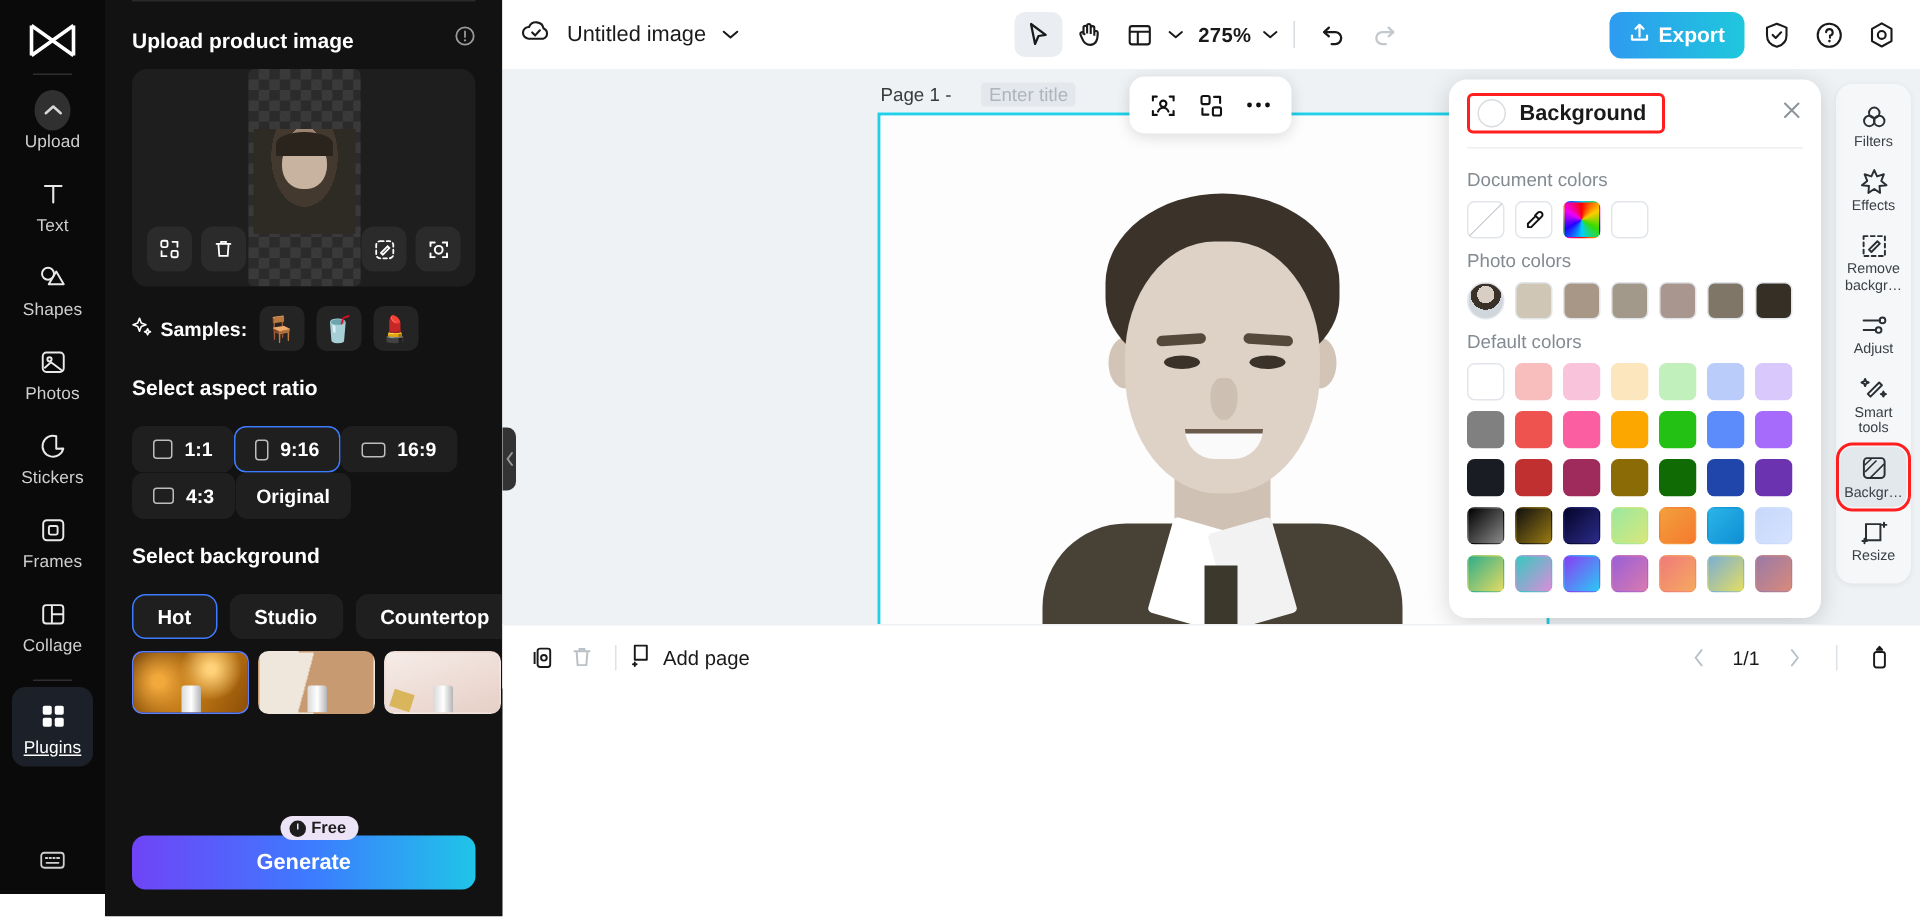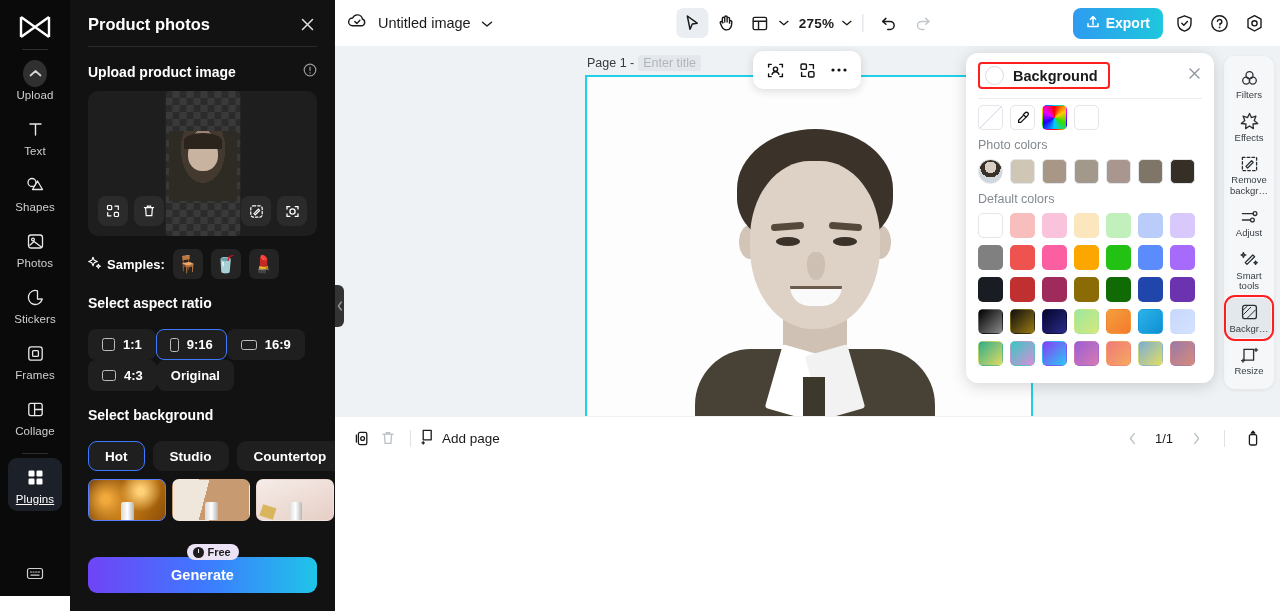--- a/index.html
+++ b/index.html
@@ -144,21 +144,21 @@
   .tb-sep { width: 1px; height: 18px; background: #d7dce1; margin: 0 8px; }
   .tb-right { margin-left: auto; display: flex; align-items: center; gap: 7px; }
   .export-btn {
     height: 31px; padding: 0 13px; border-radius: 8px; color: #fff; font-size: 14px; font-weight: bold;
     display: flex; align-items: center; gap: 6px; cursor: pointer;
     background: linear-gradient(90deg, #2e9bf0 0%, #1fc7dd 100%);
   }
   .icon-btn { width: 28px; height: 28px; display:flex; align-items:center;justify-content:center; cursor:pointer; color:#1a1a1a;}
 
   .canvas-area { flex: 1; background: #eef2f5; position: relative; overflow: hidden; }
-  .page-label { position: absolute; left: 252px; top: 9px; font-size: 12.5px; color: #3a3a3a; display:flex; gap:4px; align-items:center;}
+  .page-label { position: absolute; left: 252px; top: 9px; font-size: 12.5px; color: #3a3a3a; display:flex; gap:20px; align-items:center;}
   .page-title-ph { color: #aeb5bb; background:#e4e8ec; padding:1px 5px; border-radius:3px; }
   .artboard {
     position: absolute; left: 250px; top: 29px; width: 448px; height: 445px;
     background: #fff; border: 2px solid #1fd0e8; overflow: hidden;
   }
   .photo {
     position: absolute; left: 0; top: 0; width: 100%; height: 100%;
     background:
       radial-gradient(ellipse 78px 96px at 228px 175px, #e6ddd4 0%, #d8cdc2 42%, rgba(216,205,194,0) 72%),
       linear-gradient(#fdfdfd,#fdfdfd);
@@ -335,28 +335,20 @@
 
     <div class="rail-bottom">
       <svg width="20" height="17" viewBox="0 0 20 17" fill="none" stroke="#cfcfcf" stroke-width="1.2">
           <rect x="2.5" y="3.5" width="15" height="10" rx="2"></rect>
           <path d="M5.5 7h1M8 7h1M10.5 7h1M13 7h1.5M6 10.2h8" stroke-linecap="round"></path>
         </svg>
     </div>
   </div>
 
   <div class="panel">
-    <div class="panel-head">
-      <div class="panel-title">Product photos</div>
-      <div class="panel-x">
-        <svg width="15" height="15" viewBox="0 0 15 15" fill="none" stroke="currentColor" stroke-width="1.5" stroke-linecap="round">
-            <path d="M2.5 2.5 L12.5 12.5 M12.5 2.5 L2.5 12.5"></path>
-          </svg>
-      </div>
-    </div>
     <div class="panel-divider"></div>
 
     <div class="sec-head">
       <div class="sec-title">Upload product image</div>
       <div class="info-ico">
         <svg width="14" height="14" viewBox="0 0 14 14" fill="none" stroke="currentColor" stroke-width="1.2">
             <circle cx="7" cy="7" r="5.8"></circle>
             <path d="M7 4v3.6" stroke-linecap="round"></path>
             <circle cx="7" cy="9.9" r=".75" fill="currentColor" stroke="none"></circle>
           </svg>
@@ -622,20 +614,21 @@
             <span class="pop-title">Background</span>
           </div>
           <div class="pop-x">
             <svg width="15" height="15" viewBox="0 0 15 15" fill="none" stroke="currentColor" stroke-width="1.4" stroke-linecap="round">
                 <path d="M3 3 L12 12 M12 3 L3 12"></path>
               </svg>
           </div>
         </div>
         <div class="pop-div"></div>
 
+        <div class="pop-sec">Document colors</div>
         <div class="sw-row">
           <div class="sw sw-none"></div>
           <div class="sw sw-picker">
             <svg width="14" height="14" viewBox="0 0 14 14" fill="none" stroke="#111" stroke-width="1.3" stroke-linecap="round" stroke-linejoin="round">
                 <path d="M9.2 1.8a1.8 1.8 0 0 1 2.6 2.6L10 6.2 7.4 3.6z"></path>
                 <path d="M7.4 4.4 L2.6 9.2v2.2h2.2L9.6 6.6"></path>
               </svg>
           </div>
           <div class="sw sw-rainbow"></div>
           <div class="sw" style="background:#ffffff"></div>

